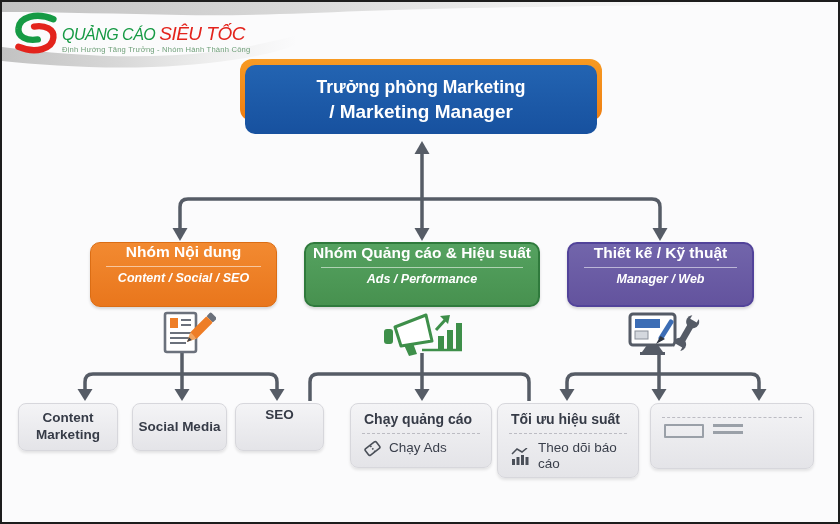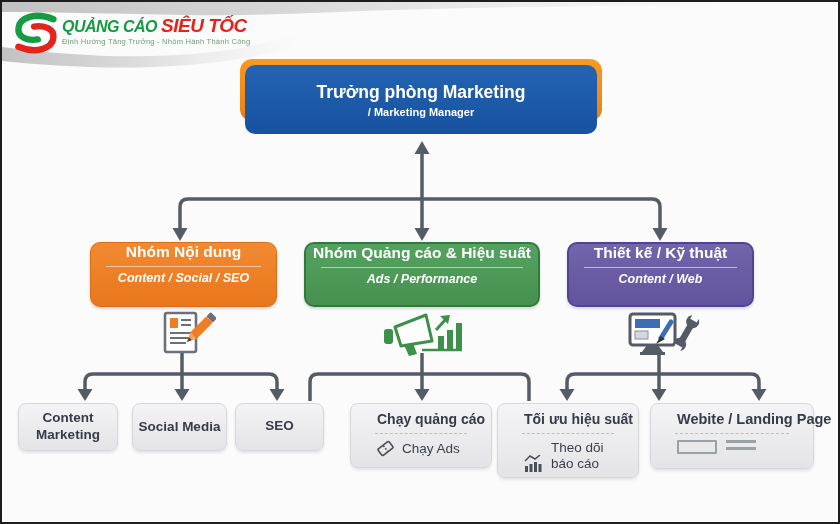--- a/index.html
+++ b/index.html
@@ -6,54 +6,54 @@
   .frame{
     position:relative;width:840px;height:524px;box-sizing:border-box;
     background:#fbfbfc;border:2px solid #1d1d1d;overflow:hidden;
     font-family:"Liberation Sans","DejaVu Sans",sans-serif;
   }
   .abs{position:absolute;}
   svg{display:block;}
 
   
   .logo-text{line-height:1;}
-  .brand-line{white-space:nowrap;font-style:italic;font-weight:bold;letter-spacing:-0.5px;}
+  .brand-line{white-space:nowrap;font-style:italic;font-weight:normal;letter-spacing:-0.5px;margin-top:8px;}
   .brand-green{font-size:16px;color:#169a44;}
   .brand-red{font-size:19px;color:#e3231c;}
   .tagline{font-size:7.6px;color:#6e9f78;margin-top:3px;letter-spacing:0.2px;white-space:nowrap;}
 
   
   .mgr-accent{left:238px;top:57px;width:362px;height:62px;border-radius:12px;
     background:linear-gradient(#f79a23,#ee7e11);}
   .mgr-box{left:243px;top:63px;width:352px;height:69px;border-radius:10px;
     background:linear-gradient(#2364b2,#17519f);color:#fff;text-align:center;
     display:flex;flex-direction:column;justify-content:center;gap:3px;}
   .mgr-box .t1{font-size:17.5px;font-weight:bold;}
-  .mgr-box .t2{font-size:11px;font-weight:bold;}
+  .mgr-box .t2{font-size:19px;font-weight:bold;}
 
   
   .team{top:240px;height:65px;border-radius:10px;color:#fff;text-align:center;
     box-sizing:border-box;box-shadow:0 2px 3px rgba(0,0,0,.15);}
   .team .title{font-size:15.5px;font-weight:bold;white-space:nowrap;}
   .team .div{height:0;border-top:1px solid rgba(255,255,255,.55);margin:5px 15px 4px;}
   .team .sub{font-size:12.5px;font-weight:bold;font-style:italic;}
   .team-content{left:88px;width:187px;background:linear-gradient(#f28a31,#e9761c);border:1px solid #db6d14;}
   .team-ads{left:302px;width:236px;background:linear-gradient(#55a260,#47914f);border:2px solid #2f7a3c;}
   .team-design{left:565px;width:187px;background:linear-gradient(#7265ab,#63539e);border:2px solid #52439a;}
 
   
   .leaf{top:401px;border-radius:8px;background:linear-gradient(#f4f4f6,#e4e4e8);
     border:1px solid #d7d7dc;box-shadow:0 2px 3px rgba(0,0,0,.10);
     color:#363b47;box-sizing:border-box;}
   .leaf-simple{height:48px;display:flex;align-items:center;justify-content:center;
     text-align:center;font-size:13.5px;font-weight:bold;line-height:1.25;padding:2px 4px;}
-  .leaf-rich{padding:7px 26px 8px;}
+  .leaf-rich{padding:7px 13px 8px;}
   .leaf-rich .title{font-size:14px;font-weight:bold;white-space:nowrap;}
   .leaf-rich .dash{height:0;border-top:1.5px dashed #bcbcc3;margin:6px -2px 6px;}
-  .leaf-rich .row{display:flex;align-items:flex-end;gap:8px;font-size:13.5px;color:#3a3f4b;line-height:1.2;}
+  .leaf-rich .row{display:flex;align-items:center;gap:8px;font-size:13.5px;color:#3a3f4b;line-height:1.2;}
   .skel{display:flex;align-items:flex-start;gap:9px;margin-top:4px;}
   .skel .thumb{width:36px;height:10px;border:2.5px solid #9aa0a8;border-radius:1px;}
   .skel .lines i{display:block;width:30px;height:3px;background:#9aa0a8;margin-bottom:4px;}
 </style>
 </head>
 <body>
 
 <div class="frame">
 
   <svg class="abs" style="left:0;top:0" width="840" height="70" viewBox="0 0 840 70">
@@ -125,21 +125,21 @@
     <div class="sub">Content / Social / SEO</div>
   </div>
   <div class="abs team team-ads" style="z-index:2">
     <div class="title">Nhóm Quảng cáo &amp; Hiệu suất</div>
     <div class="div"></div>
     <div class="sub">Ads / Performance</div>
   </div>
   <div class="abs team team-design" style="z-index:2">
     <div class="title">Thiết kế / Kỹ thuật</div>
     <div class="div"></div>
-    <div class="sub">Content / Web</div>
+    <div class="sub">Manager / Web</div>
   </div>
 
   <svg class="abs" style="left:148px;top:309px;z-index:2" width="66" height="44" viewBox="0 0 66 44">
     <rect x="15" y="2" width="31" height="39" rx="2" fill="#ffffff" stroke="#6b717c" stroke-width="2.6"></rect>
     <rect x="20" y="7" width="8" height="10" fill="#ee7d26"></rect>
     <g stroke="#6b717c" stroke-width="2">
       <line x1="31" y1="9" x2="41" y2="9"></line>
       <line x1="31" y1="14" x2="41" y2="14"></line>
       <line x1="20" y1="22" x2="41" y2="22"></line>
       <line x1="20" y1="27" x2="41" y2="27"></line>
@@ -181,21 +181,21 @@
       <rect x="64.5" y="36.5" width="7.5" height="8" fill="#fbfbfc"></rect>
     </g>
   </svg>
 
   <div class="abs leaf leaf-simple" style="left:16px;width:100px;z-index:2">
     <span>Content Marketing</span>
   </div>
   <div class="abs leaf leaf-simple" style="left:130px;width:95px;z-index:2">
     <span>Social Media</span>
   </div>
-  <div class="abs leaf leaf-simple" style="left:233px;width:89px;align-items:flex-start;padding-top:14px;z-index:2">
+  <div class="abs leaf leaf-simple" style="left:233px;width:89px;align-items:flex-start;padding-top:3px;z-index:2">
     <span>SEO</span>
   </div>
 
   <div class="abs leaf leaf-rich" style="left:348px;width:142px;height:65px;z-index:2">
     <div class="title">Chạy quảng cáo</div>
     <div class="dash"></div>
     <div class="row">
       <svg width="17" height="17" viewBox="0 0 17 17">
         <g transform="rotate(-38 8.5 8.5)" fill="none" stroke="#4a4f58" stroke-width="1.6">
           <rect x="1.5" y="4.5" width="14" height="8" rx="1.5"></rect>
@@ -215,21 +215,20 @@
         <rect x="1" y="11" width="3" height="6" fill="#4a4f58"></rect>
         <rect x="5.5" y="9" width="3" height="8" fill="#4a4f58"></rect>
         <rect x="10" y="7" width="3" height="10" fill="#4a4f58"></rect>
         <rect x="14.5" y="9" width="3" height="8" fill="#4a4f58"></rect>
       </svg>
       <span>Theo dõi báo cáo</span>
     </div>
   </div>
 
   <div class="abs leaf leaf-rich" style="left:648px;width:164px;height:66px;z-index:2">
-    <div class="title" style="font-size:14.5px">Webite / Landing Page</div>
     <div class="dash"></div>
     <div class="skel">
       <div class="thumb"></div>
       <div class="lines">
           <i></i>
           <i></i>
         </div>
     </div>
   </div>
 

